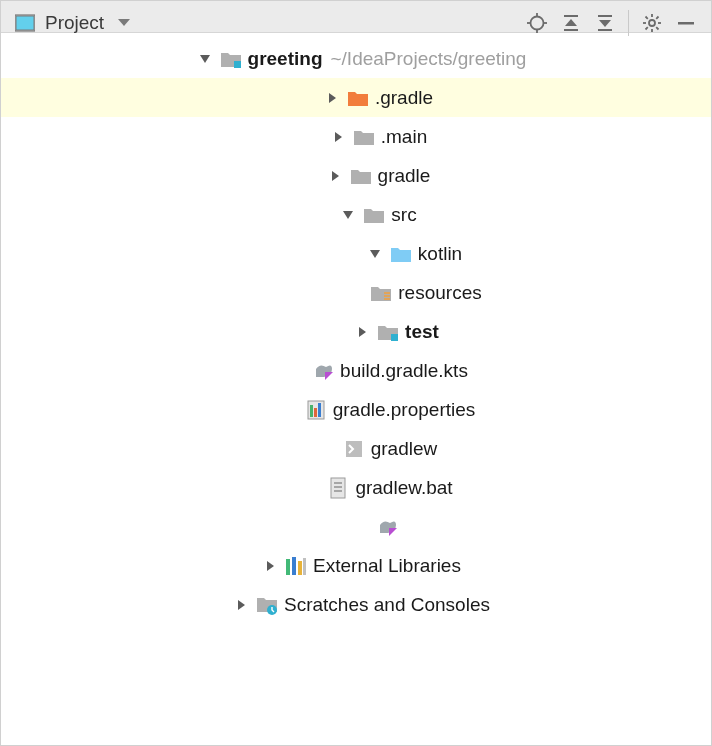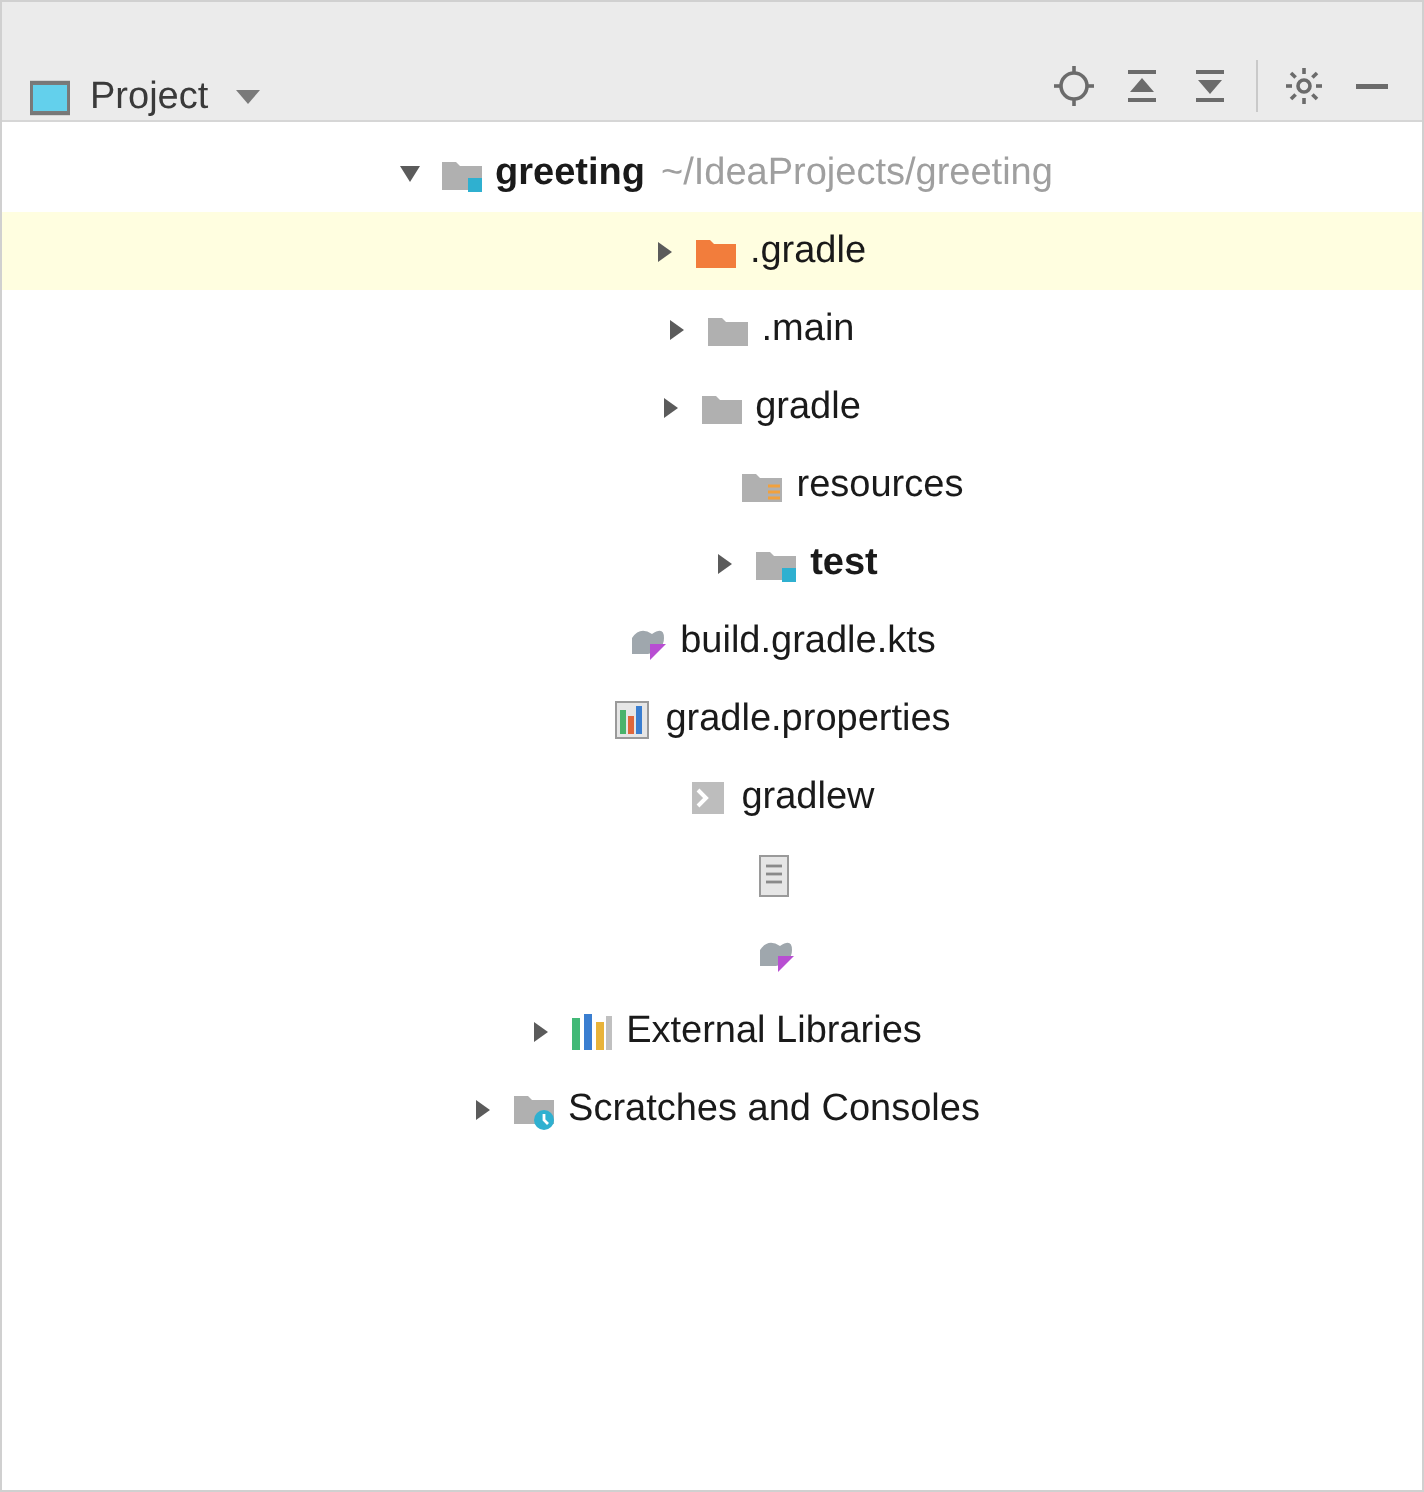--- a/index.html
+++ b/index.html
@@ -1,19 +1,19 @@
 <!DOCTYPE html>
 <html><head>
 <meta charset="utf-8">
 <style>
   * { box-sizing: border-box; margin: 0; padding: 0; }
   html, body { width: 712px; height: 746px; font-family: -apple-system, "Segoe UI", Arial, sans-serif; font-size: 19px; color: #1a1a1a; background: #fff; }
   .panel { width: 712px; height: 746px; border: 1px solid #d0d0d0; display: flex; flex-direction: column; background: #fff; }
   
-  .header { height: 60px; background: #ebebeb; border-bottom: 1px solid #d6d6d6; display: flex; align-items: flex-end; padding: 12px 8px 0 14px; }
+  .header { height: 32px; background: #ebebeb; border-bottom: 1px solid #d6d6d6; display: flex; align-items: center; padding: 12px 8px 0 14px; }
   .header-left { display: flex; align-items: center; gap: 10px; flex: 1; }
   .header-icon svg { display: block; }
   .header-title { color: #3a3a3a; }
   .header-arrow { margin-left: 4px; }
   .header-right { display: flex; align-items: center; gap: 0; }
   .hbtn { width: 34px; height: 34px; display: flex; align-items: center; justify-content: center; cursor: pointer; }
   .hsep { width: 1px; height: 26px; background: #c9c9c9; margin: 0 6px; }
   
   .tree { flex: 1; overflow: auto; padding-top: 6px; }
   .row { display: flex; align-items: center; height: 39px; padding-left: 0; white-space: nowrap; justify-content: center; }
@@ -153,22 +153,50 @@
           </svg>
         </span>
       <span class="icon">
         <svg width="22" height="18">
             <path d="M1 3 L8 3 L10 5 L21 5 L21 17 L1 17 Z" fill="#b0b0b0"></path>
           </svg>
       </span>
       <span class="label">gradle</span>
     </div>
 
-
-
+    <div class="row">
+      <span class="indent" style="width:40px"></span>
+      <span class="arrow">
+          <svg width="12" height="12">
+            <polygon points="1,2 11,2 6,10" fill="#5b5b5b"></polygon>
+          </svg>
+        </span>
+      <span class="icon">
+        <svg width="22" height="18">
+            <path d="M1 3 L8 3 L10 5 L21 5 L21 17 L1 17 Z" fill="#b0b0b0"></path>
+          </svg>
+      </span>
+      <span class="label">src</span>
+    </div>
+
+
+    <div class="row">
+      <span class="indent" style="width:112px"></span>
+      <span class="arrow">
+          <svg width="12" height="12">
+            <polygon points="1,2 11,2 6,10" fill="#5b5b5b"></polygon>
+          </svg>
+        </span>
+      <span class="icon">
+        <svg width="22" height="18">
+            <path d="M1 3 L8 3 L10 5 L21 5 L21 17 L1 17 Z" fill="#7fccf5"></path>
+          </svg>
+      </span>
+      <span class="label">kotlin</span>
+    </div>
 
 
     <div class="row">
       <span class="indent" style="width:112px"></span>
       <span class="arrow"></span>
       <span class="icon">
         <svg width="22" height="18">
             <path d="M1 3 L8 3 L10 5 L21 5 L21 17 L1 17 Z" fill="#b0b0b0"></path>
             <g stroke="#f2a13c" stroke-width="1.5">
               <line x1="14" y1="9" x2="20" y2="9"></line>
@@ -238,20 +266,21 @@
       <span class="indent" style="width:40px"></span>
       <span class="arrow"></span>
       <span class="icon">
         <svg width="18" height="22">
             <rect x="2" y="1" width="14" height="20" fill="#e6e6e6" stroke="#9a9a9a"></rect>
             <line x1="5" y1="6" x2="13" y2="6" stroke="#8a8a8a" stroke-width="1.4"></line>
             <line x1="5" y1="10" x2="13" y2="10" stroke="#8a8a8a" stroke-width="1.4"></line>
             <line x1="5" y1="14" x2="13" y2="14" stroke="#8a8a8a" stroke-width="1.4"></line>
           </svg>
       </span>
+      <span class="label">gradlew.bat</span>
     </div>
 
     <div class="row">
       <span class="indent" style="width:40px"></span>
       <span class="arrow"></span>
       <span class="icon">
         <svg width="22" height="20">
             <path d="M4 8 Q8 2 14 6 Q20 2 20 8 Q20 14 12 16 L4 16 Z" fill="#9fa7ad"></path>
             <polygon points="13,11 21,11 13,19" fill="#b84ed2"></polygon>
           </svg>

